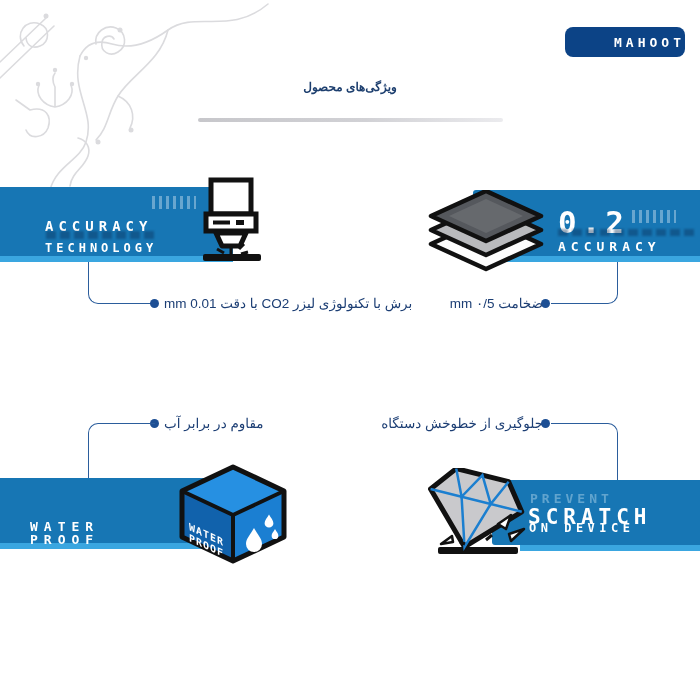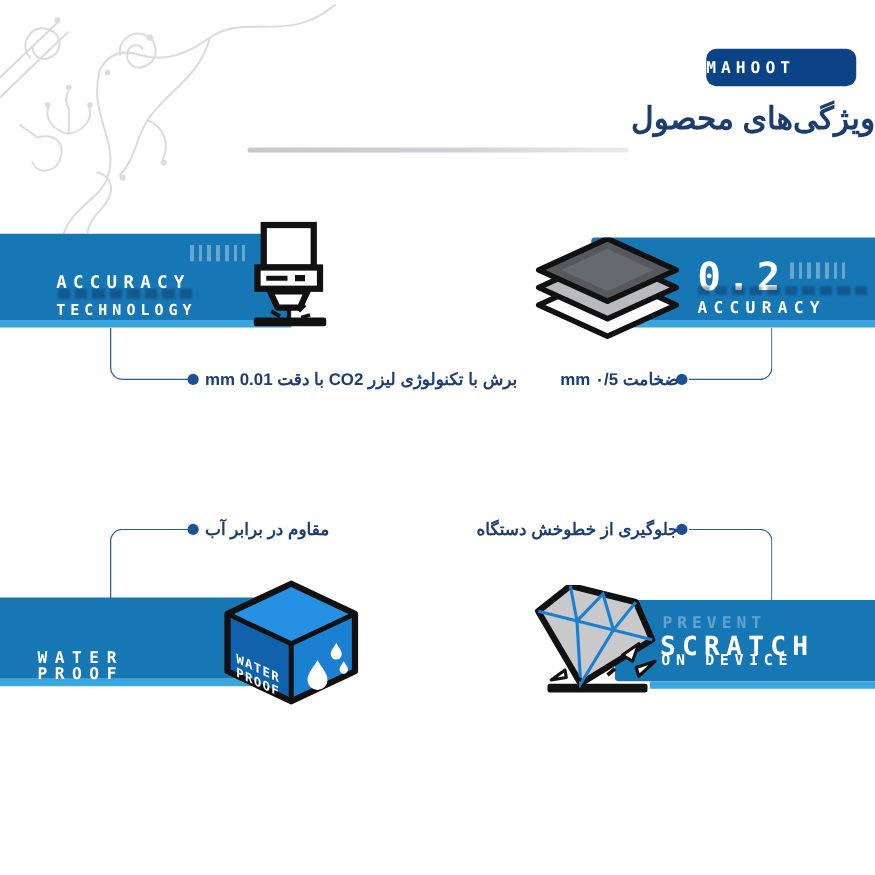--- a/index.html
+++ b/index.html
@@ -2,34 +2,34 @@
 <html><head>
 <meta charset="utf-8">
 <style>
   html,body{margin:0;padding:0;background:#fff;}
   #canvas{position:relative;width:700px;height:700px;background:#ffffff;overflow:hidden;
           font-family:"Liberation Sans",sans-serif;}
   .abs{position:absolute;}
   .mono{font-family:"DejaVu Sans Mono",monospace;font-weight:bold;color:#ffffff;line-height:1;white-space:nowrap;}
   .banner{position:absolute;background:#1776b4;}
   .strip{position:absolute;background:#3aa6e0;}
-  .caption{position:absolute;font-weight:bold;font-size:13.5px;color:#1c3e74;white-space:nowrap;line-height:1.2;text-align:center;}
+  .caption{position:absolute;font-weight:normal;font-size:13.5px;color:#1c3e74;white-space:nowrap;line-height:1.2;text-align:center;}
   .bullet{position:absolute;width:9px;height:9px;border-radius:50%;background:#1d4f94;}
   .elbow{position:absolute;border:0 solid #2b5d9c;}
   .elbow.bl{border-left-width:1.5px;border-bottom-width:1.5px;border-bottom-left-radius:10px;}
   .elbow.br{border-right-width:1.5px;border-bottom-width:1.5px;border-bottom-right-radius:10px;}
   .elbow.tl{border-left-width:1.5px;border-top-width:1.5px;border-top-left-radius:10px;}
   .elbow.tr{border-right-width:1.5px;border-top-width:1.5px;border-top-right-radius:10px;}
   .smudge{position:absolute;background:repeating-linear-gradient(90deg,rgba(9,48,88,.42) 0 10px,rgba(9,48,88,0) 10px 14px);filter:blur(1px);}
   .barcode{position:absolute;background:repeating-linear-gradient(90deg,rgba(225,238,248,.40) 0 3px,rgba(225,238,248,0) 3px 7px);}
-  .title{position:absolute;left:0;top:80px;width:100%;font-size:25px;font-weight:bold;color:#1c3e6e;}
+  .title{position:absolute;left:0;top:80px;width:100%;text-align:center;font-size:12px;font-weight:bold;color:#1c3e6e;}
   .divider{position:absolute;left:198px;top:118px;width:305px;height:4px;border-radius:2px;
            background:linear-gradient(90deg,#c7c7cb 0%,#d1d1d5 55%,#ebebee 100%);}
   .brand{position:absolute;left:565px;top:27px;width:120px;height:30px;background:#0c4386;border-radius:8px;
-         display:flex;align-items:center;justify-content:flex-start;margin-top:12px;}
+         display:flex;align-items:center;justify-content:flex-end;}
   .brand span{font-family:"DejaVu Sans Mono",monospace;font-weight:bold;font-size:13px;letter-spacing:4px;color:#fff;}
 </style>
 </head>
 <body>
 
 <div id="canvas">
 
   <svg class="abs" style="left:0;top:0" width="270" height="190" viewBox="0 0 270 190">
     <g fill="none" stroke="#dbdbde" stroke-width="1.6" stroke-linecap="round">
       <path d="M268,4 C230,36 196,10 168,30 C150,43 132,50 112,44 C96,39 86,44 80,56"></path>

